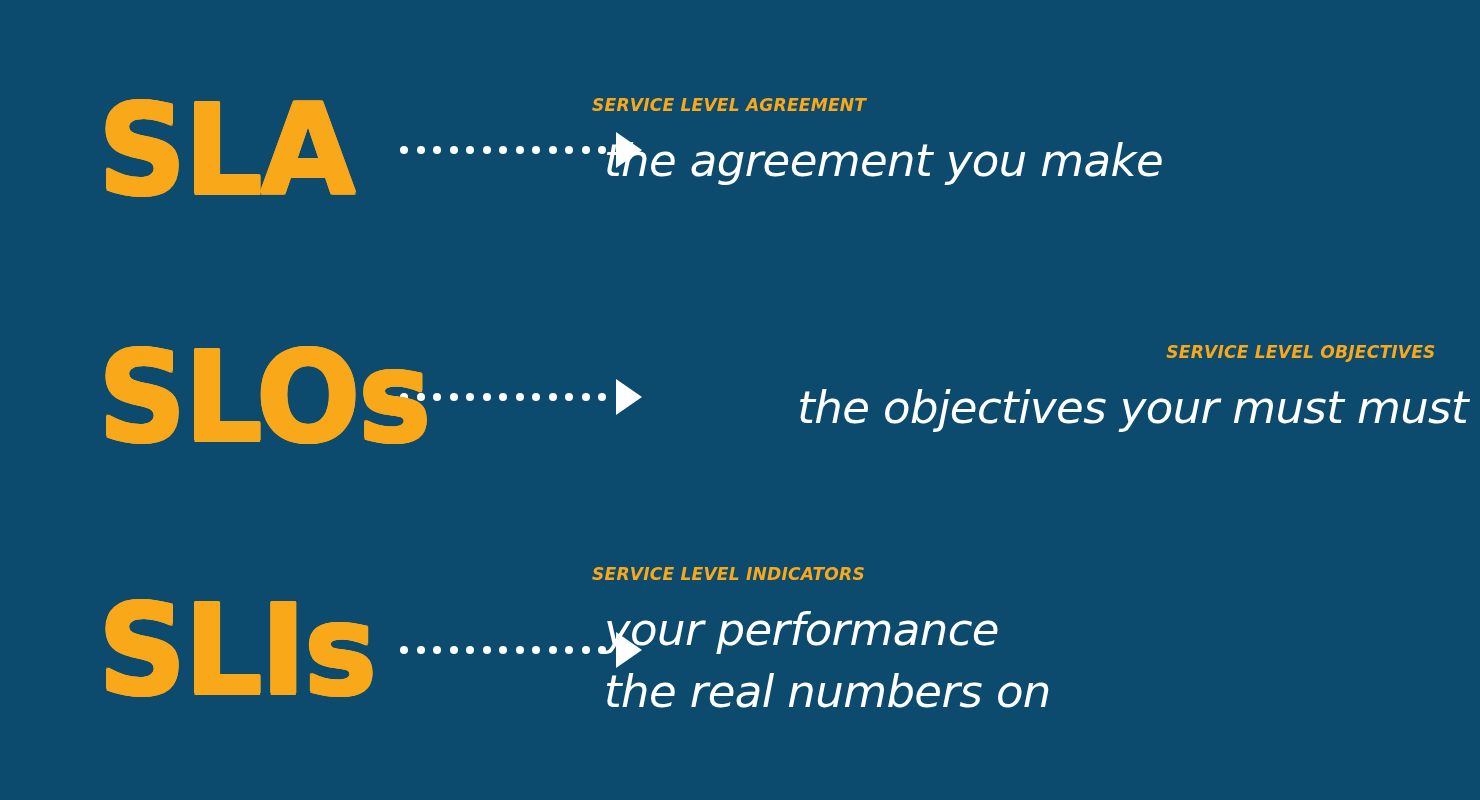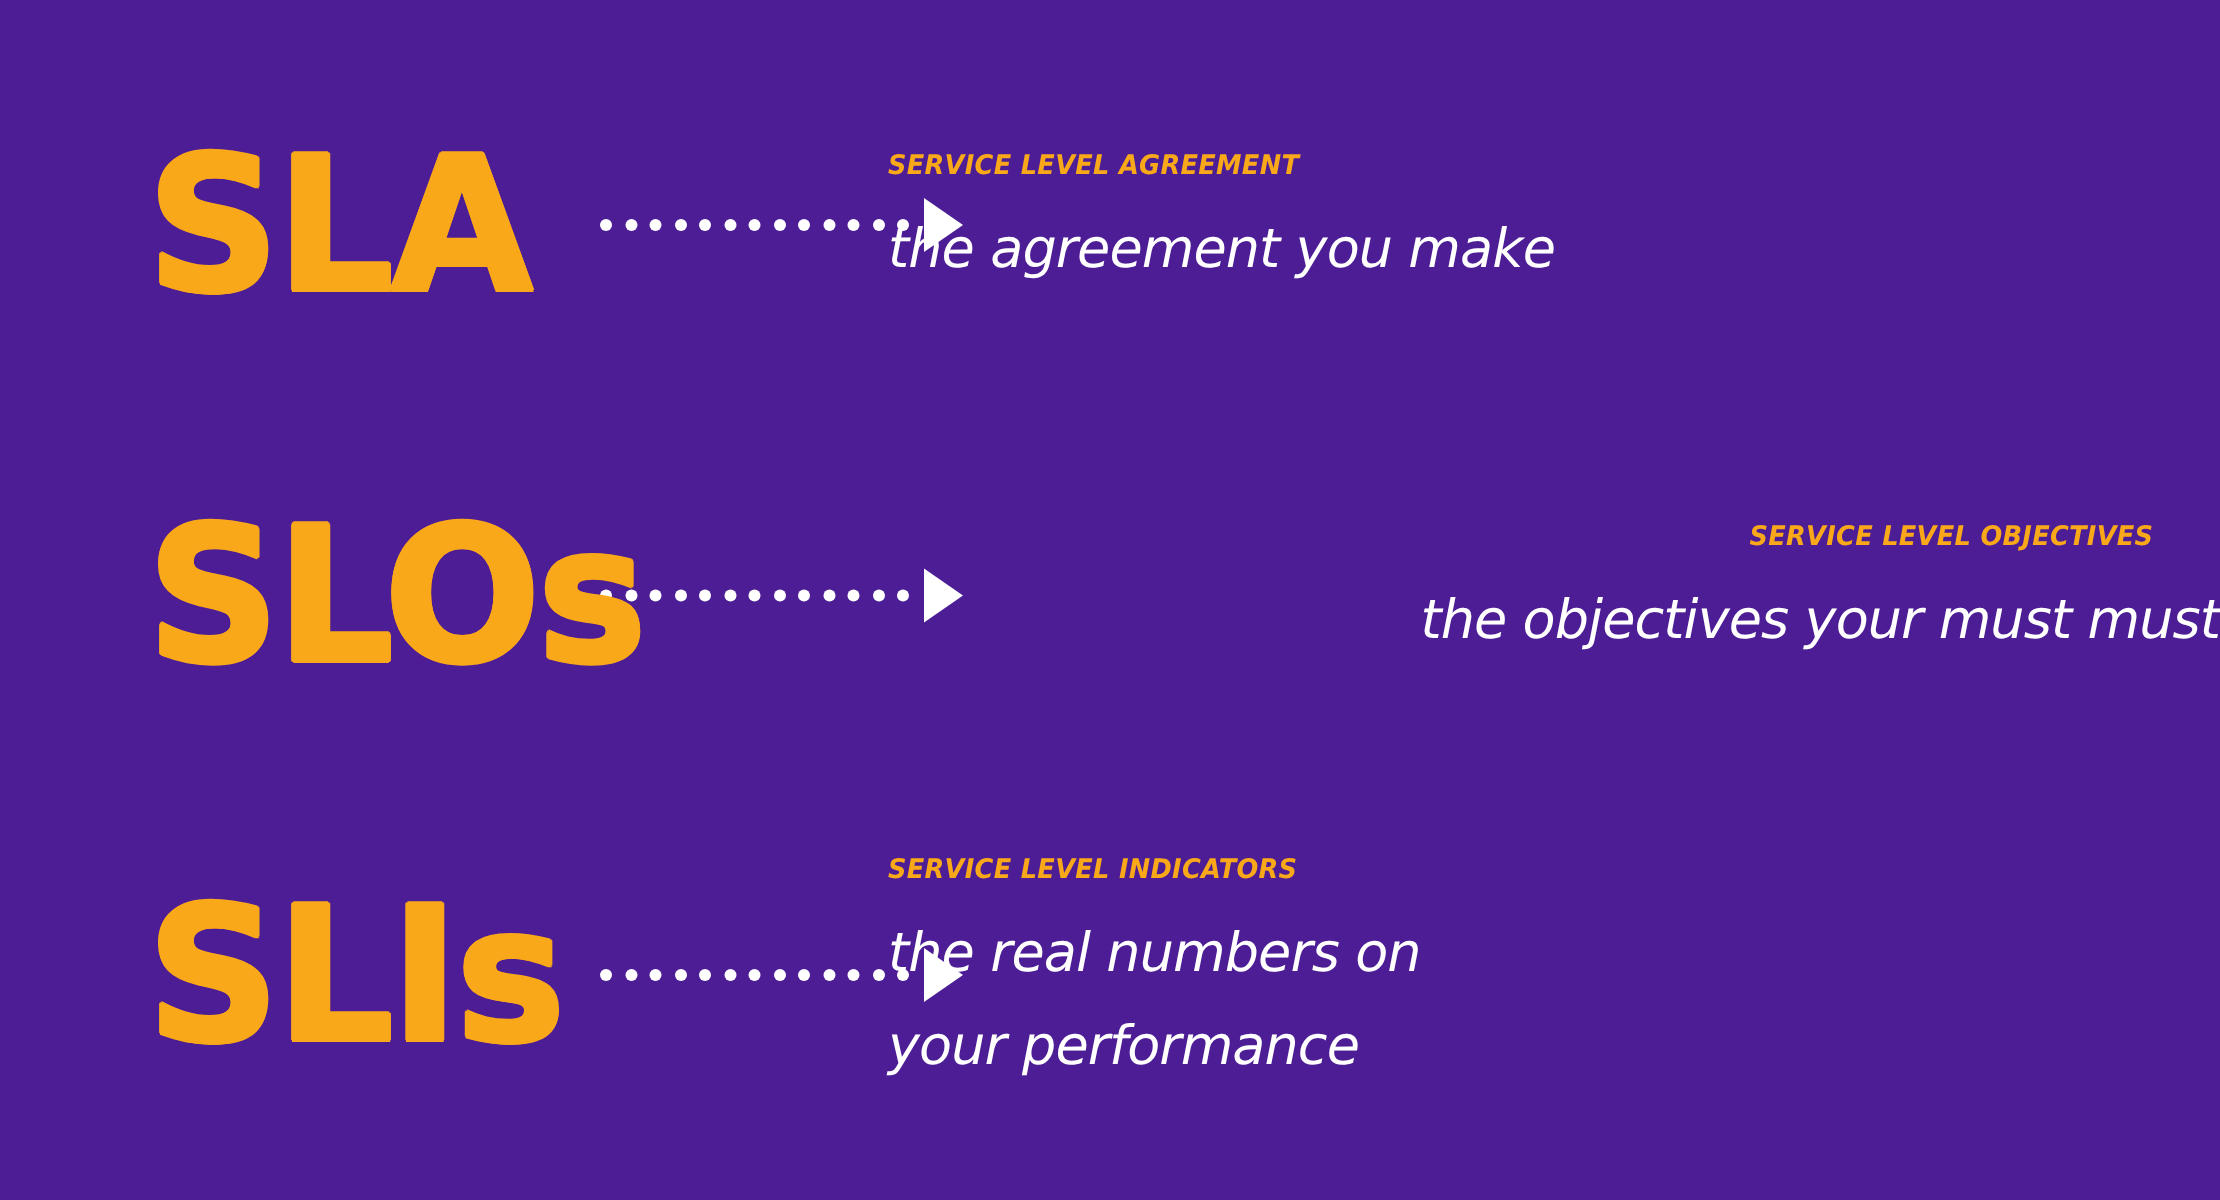--- a/index.html
+++ b/index.html
@@ -13,21 +13,21 @@
     overflow: hidden;
     background: #0a4bb5;
     font-family: "Liberation Sans", sans-serif;
     -webkit-font-smoothing: antialiased;
   }
 
   .poster {
     position: relative;
     width: 1480px;
     height: 800px;
-    background: #4c1d95;
+    background: #0c4a6e;
     box-sizing: border-box;
   }
 
   
   .row {
     position: absolute;
     left: 0;
     width: 1480px;
     display: flex;
     align-items: center;
@@ -114,24 +114,24 @@
     letter-spacing: 0.2px;
     margin: 0 0 16px 0;
     transform: scaleX(0.95);
     transform-origin: left center;
     white-space: nowrap;
   }
   .description {
     color: #ffffff;
     font-family: "DejaVu Sans", sans-serif;
     font-weight: 400;
-    font-size: 36px;
+    font-size: 45px;
     line-height: 62px;
     letter-spacing: -0.6px;
-    margin: 0;
+    margin: 12px;
     white-space: nowrap;
   }
   .description .line { display: block; }
 </style>
 </head>
 <body>
 
 <div class="poster">
 
   <div class="row row-sla">
@@ -229,20 +229,20 @@
           <span class="dot"></span>
           <span class="dot"></span>
         </div>
         <div class="arrow-head"></div>
       </div>
     </div>
 
     <div class="text-cell">
       <div class="eyebrow">SERVICE LEVEL INDICATORS</div>
       <div class="description">
+        <span class="line">your performance</span>
         <span class="line">the real numbers on</span>
-        <span class="line">your performance</span>
       </div>
     </div>
 
   </div>
 
 </div>
 
 </body></html>

